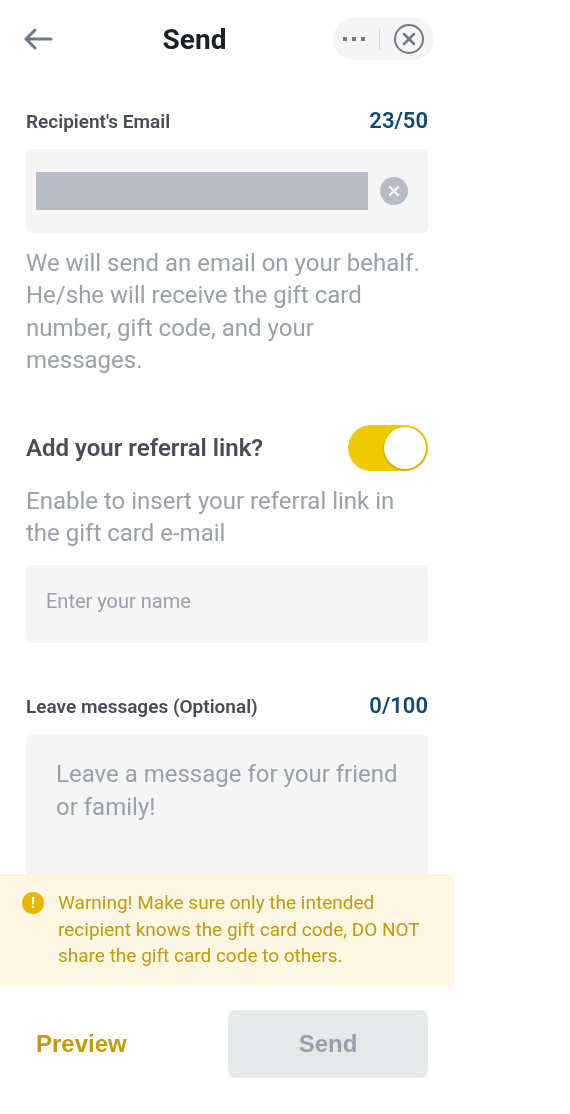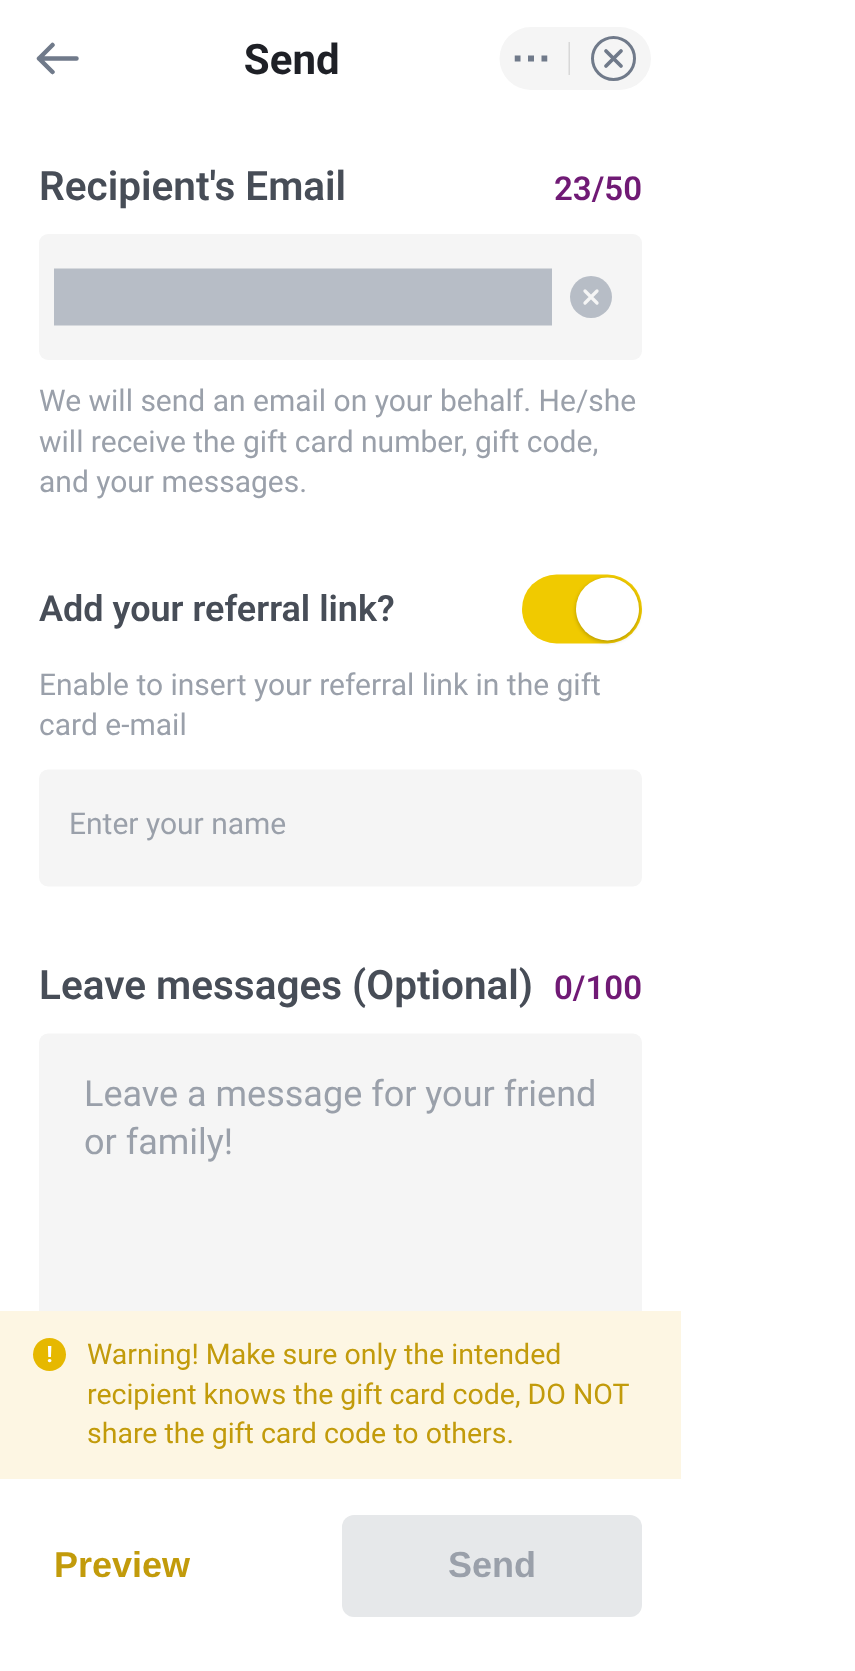--- a/index.html
+++ b/index.html
@@ -13,30 +13,30 @@
   .header-right { display: flex; align-items: center; background: #f5f5f5; border-radius: 999px; padding: 6px 10px; gap: 14px; }
   .header-right .dots { color: #707a8a; font-size: 14px; letter-spacing: 2px; display:flex; align-items:center; }
   .header-right .divider { width: 1px; height: 22px; background: #d8d8d8; }
   .close-circle { width: 30px; height: 30px; border: 2.5px solid #707a8a; border-radius: 50%; display: flex; align-items: center; justify-content: center; color: #707a8a; cursor: pointer; }
   .close-circle svg { width: 14px; height: 14px; }
 
   
   .content { flex: 1; padding: 20px 26px 0 26px; overflow-y: auto; }
 
   .field-row { display: flex; justify-content: space-between; align-items: baseline; margin-top: 18px; }
-  .field-label { font-size: 27px; font-weight: 600; color: #474d57; }
-  .field-counter { font-size: 22px; font-weight: 600; color: #701a75; }
+  .field-label { font-size: 19px; font-weight: 600; color: #474d57; }
+  .field-counter { font-size: 22px; font-weight: 600; color: #0c4a6e; }
 
   .input-box { background: #f5f5f5; border-radius: 6px; margin-top: 16px; padding: 18px 18px; display: flex; align-items: center; gap: 12px; }
   .input-box.email { height: 84px; padding: 22px 20px 22px 10px; }
   .redacted { flex: 1; height: 38px; background: #b7bdc6; }
   .clear-btn { width: 28px; height: 28px; border-radius: 50%; background: #b7bdc6; display: flex; align-items: center; justify-content: center; cursor: pointer; }
   .clear-btn svg { width: 14px; height: 14px; color: #f5f5f5; }
 
-  .helper { font-size: 20px; color: #9aa0aa; margin-top: 14px; line-height: 1.35; }
+  .helper { font-size: 24px; color: #9aa0aa; margin-top: 14px; line-height: 1.35; }
 
   .toggle-row { display: flex; justify-content: space-between; align-items: center; margin-top: 48px; }
   .toggle-label { font-size: 24px; font-weight: 600; color: #474d57; }
   .toggle { width: 80px; height: 46px; background: #f0ca00; border-radius: 999px; position: relative; cursor: pointer; }
   .toggle .knob { position: absolute; right: 2px; top: 2px; width: 42px; height: 42px; background: #fff; border-radius: 50%; box-shadow: 0 1px 3px rgba(0,0,0,0.25); }
 
   .text-input { background: #f5f5f5; border-radius: 6px; margin-top: 16px; padding: 24px 20px; font-size: 20px; color: #9aa0aa; min-height: 78px; }
   .text-input.placeholder { color: #9aa0aa; }
 
   .textarea { background: #f5f5f5; border-radius: 6px; margin-top: 16px; padding: 24px 30px; font-size: 24px; color: #9aa0aa; min-height: 225px; line-height: 1.35; }

